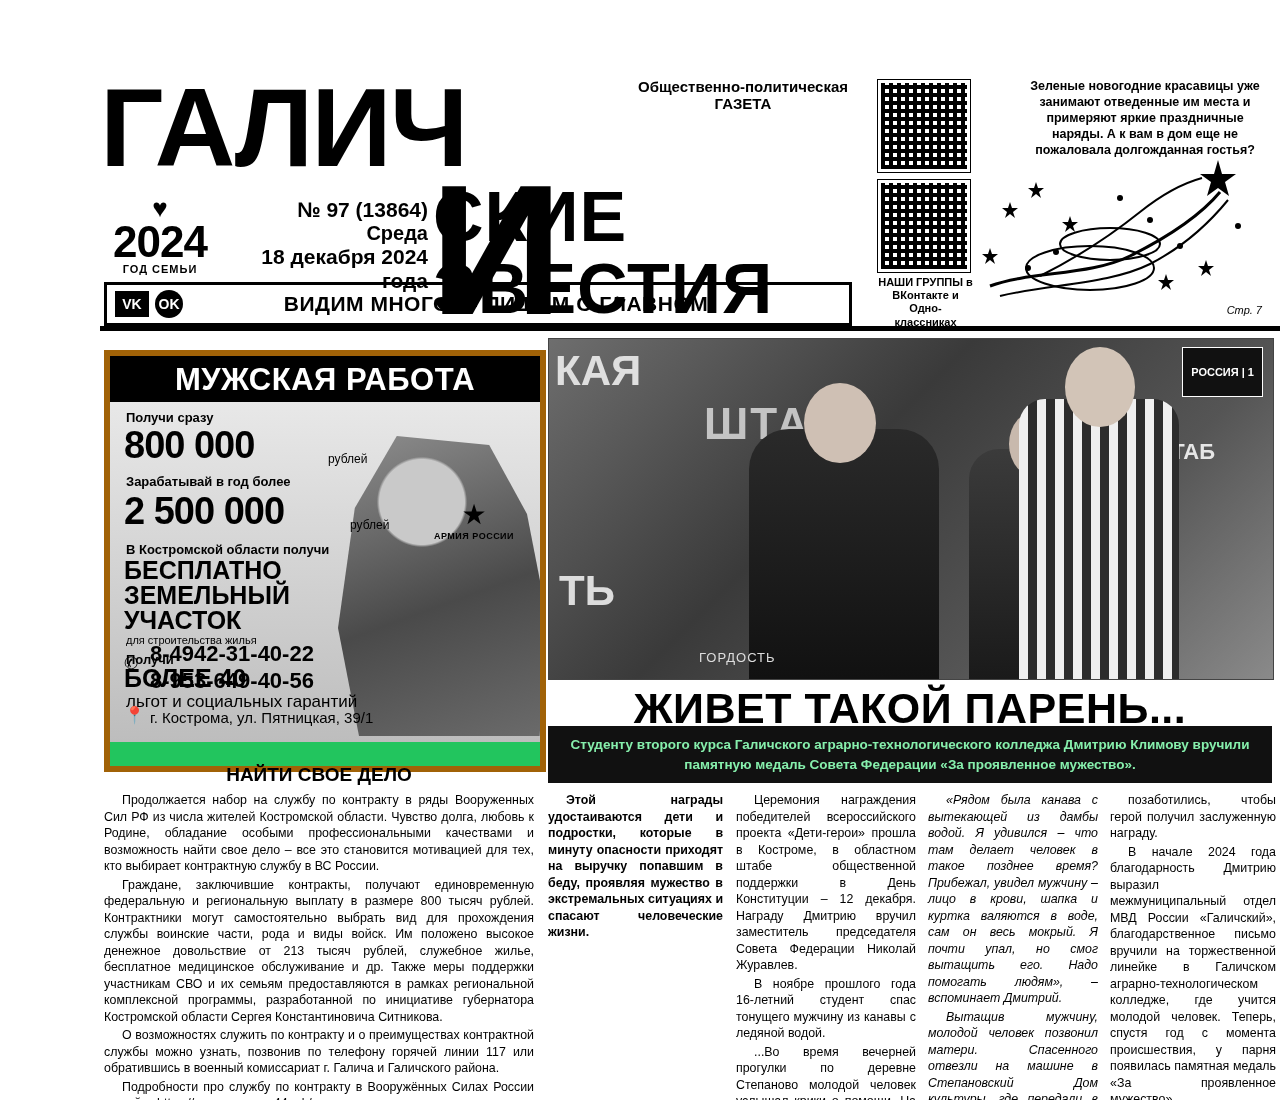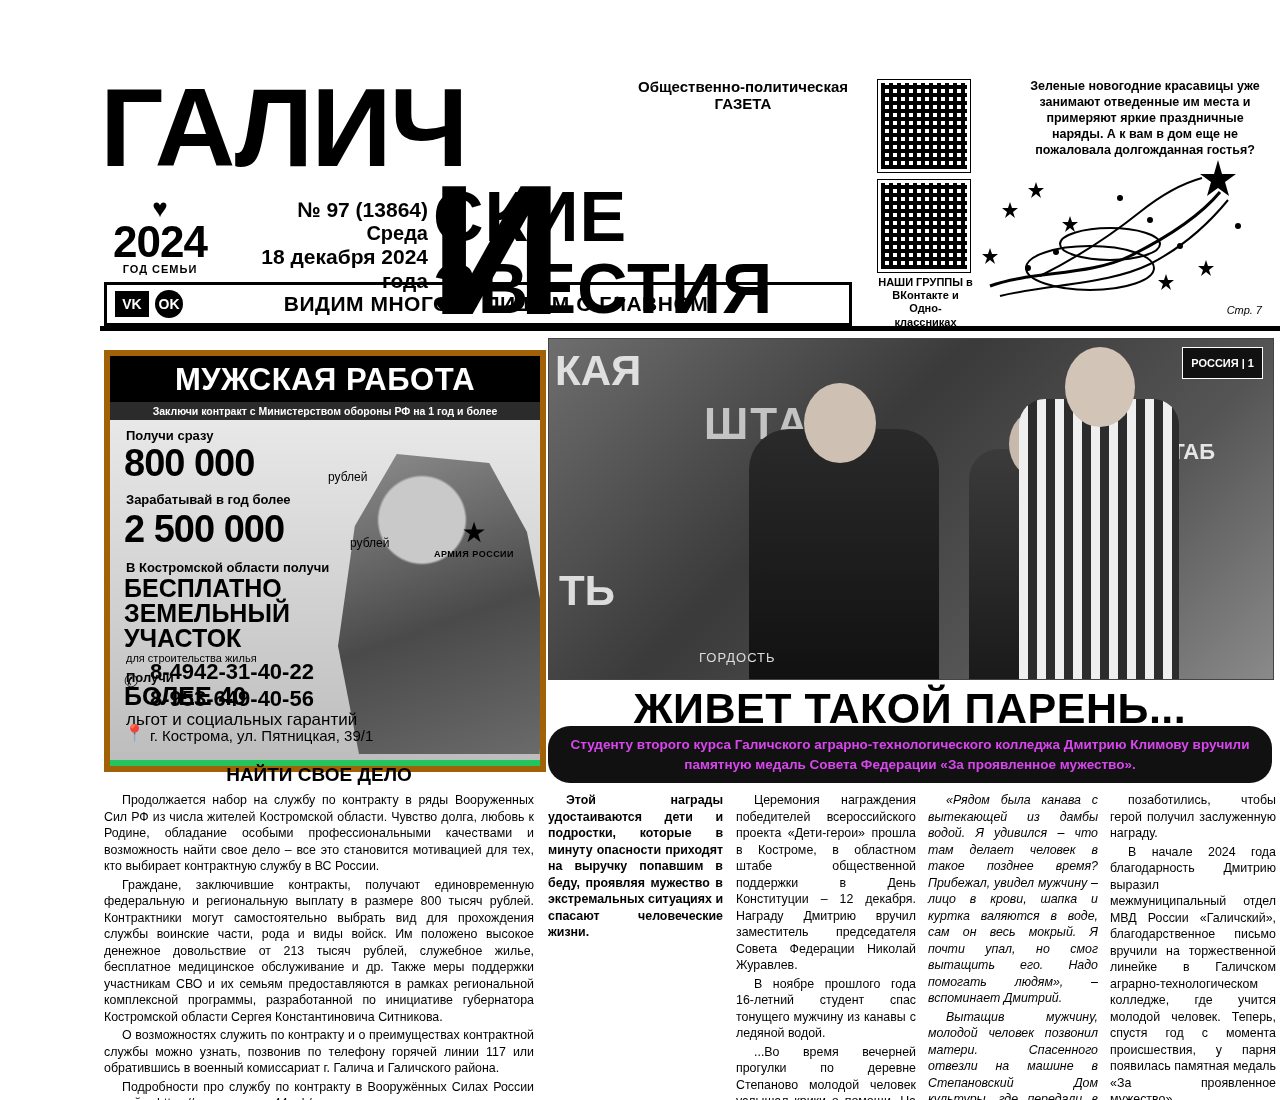--- a/index.html
+++ b/index.html
@@ -64,34 +64,34 @@
       clip-path:polygon(28% 0,72% 3%,90% 26%,100% 62%,96% 100%,10% 100%,0 64%,8% 24%);}
   .ad-star{position:absolute;right:20px;top:96px;width:92px;text-align:center;}
   .ad-star .st{font-size:28px;}
   .ad-star .stt{font-size:9px;font-weight:bold;letter-spacing:.5px;}
   .ad-phone{position:absolute;left:40px;bottom:48px;font-weight:bold;font-size:22px;line-height:1.2;}
   .ad-ico{position:absolute;left:14px;font-size:17px;}
   .ad-addr{position:absolute;left:40px;bottom:16px;font-size:15px;}
 
   
   .photo{position:absolute;left:548px;top:2px;width:724px;height:340px;background:linear-gradient(135deg,#6e6e6e,#3a3a3a 40%,#555 70%,#8a8a8a);overflow:hidden;border:1px solid #444;}
-  .ph-badge{position:absolute;right:10px;top:8px;background:#111;color:#fff;font-size:11px;font-weight:bold;padding:9px 8px;border:1px solid #fff;}
+  .ph-badge{position:absolute;right:10px;top:8px;background:#111;color:#fff;font-size:11px;font-weight:bold;padding:18px 8px;border:1px solid #fff;}
   .ph-shtab{position:absolute;left:155px;top:60px;font-weight:bold;font-size:44px;color:#d9d9d9;letter-spacing:2px;opacity:.85;}
   .ph-side{position:absolute;left:6px;top:10px;font-weight:bold;font-size:42px;color:#ededed;line-height:1.05;opacity:.9;}
   .ph-man1{position:absolute;left:200px;top:90px;width:190px;height:250px;background:linear-gradient(180deg,#2a2a2a,#111);border-radius:40px 40px 0 0;}
   .ph-man1 .head{position:absolute;left:55px;top:-46px;width:72px;height:80px;background:#cfc0b4;border-radius:50%;}
   .ph-man2{position:absolute;left:420px;top:110px;width:150px;height:230px;background:linear-gradient(180deg,#3b3b3b,#1a1a1a);border-radius:30px 30px 0 0;}
   .ph-man2 .head{position:absolute;left:40px;top:-40px;width:62px;height:70px;background:#c8b9ad;border-radius:50%;}
   .ph-man3{position:absolute;left:470px;top:60px;width:160px;height:280px;background:repeating-linear-gradient(90deg,#efefef 0 9px,#2c2c2c 9px 18px);border-radius:26px 26px 0 0;}
   .ph-man3 .head{position:absolute;left:46px;top:-52px;width:70px;height:80px;background:#d2c4b7;border-radius:50%;}
   .ph-gord{position:absolute;left:150px;bottom:14px;font-size:13px;color:#ddd;letter-spacing:1px;}
   .ph-shtab2{position:absolute;right:58px;top:100px;font-weight:bold;font-size:22px;color:#e6e6e6;}
 
   .headline{position:absolute;left:548px;top:348px;width:724px;text-align:center;font-weight:bold;font-size:43px;letter-spacing:.5px;}
-  .lead{position:absolute;left:548px;top:390px;width:724px;background:#111;color:#d946ef;text-align:center;font-weight:bold;font-size:13.5px;line-height:1.45;padding:9px 16px;box-sizing:border-box;border-radius:22px;}
+  .lead{position:absolute;left:548px;top:390px;width:724px;background:#111;color:#86efac;text-align:center;font-weight:bold;font-size:13.5px;line-height:1.45;padding:9px 16px;box-sizing:border-box;}
 
   .art-title{position:absolute;left:104px;top:428px;width:430px;text-align:center;font-weight:bold;font-size:19px;}
 
   .cols{position:absolute;left:104px;top:456px;width:1172px;}
   .col{position:absolute;top:0;font-size:12.4px;line-height:1.33;text-align:justify;}
   .col p{margin:0 0 2px 0;text-indent:18px;}
   .col.c1{left:0;width:430px;}
   .col.c2{left:444px;width:175px;font-weight:bold;}
   .col.c3{left:632px;width:180px;}
   .col.c4{left:824px;width:170px;font-style:italic;}
@@ -167,21 +167,20 @@
       <div class="slogan-text">ВИДИМ МНОГОЕ - ПИШЕМ О ГЛАВНОМ</div>
     </div>
 
     <div class="rule"></div>
   </div>
 
   <div class="content">
 
     <div class="advert">
       <div class="ad-head">МУЖСКАЯ РАБОТА</div>
-      <div class="ad-sub">Заключи контракт с Министерством обороны РФ на 1 год и более</div>
       <div class="ad-body">
         <div class="ad-soldier"></div>
         <div class="ad-star">
           <div class="st">★</div>
           <div class="stt">АРМИЯ РОССИИ</div>
         </div>
 
         <div class="ad-label" style="top:8px;">Получи сразу</div>
         <div class="ad-big" style="top:22px;">800 000</div>
         <div class="ad-label" style="top:50px;left:218px;font-size:12px;font-weight:normal;">рублей</div>

